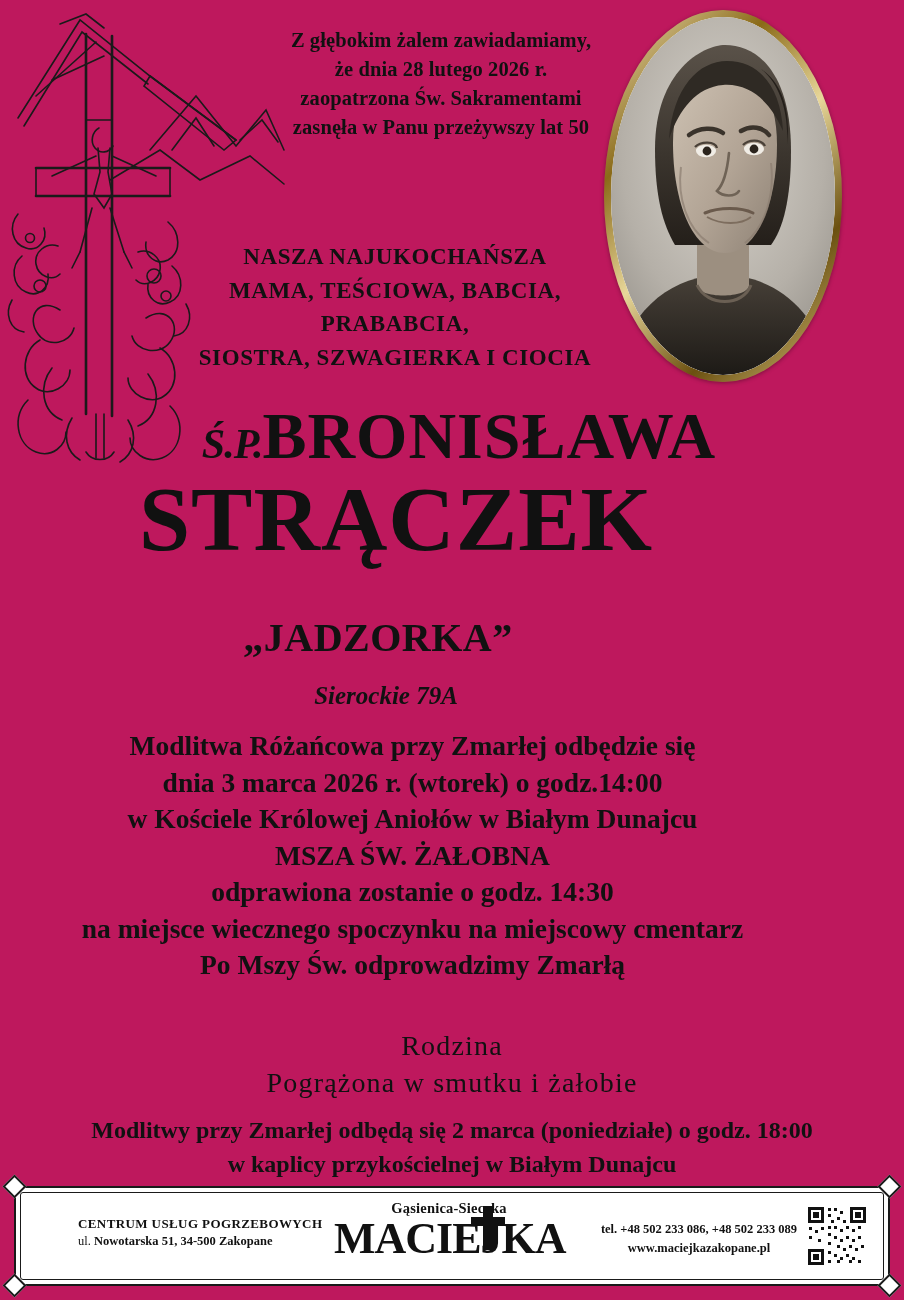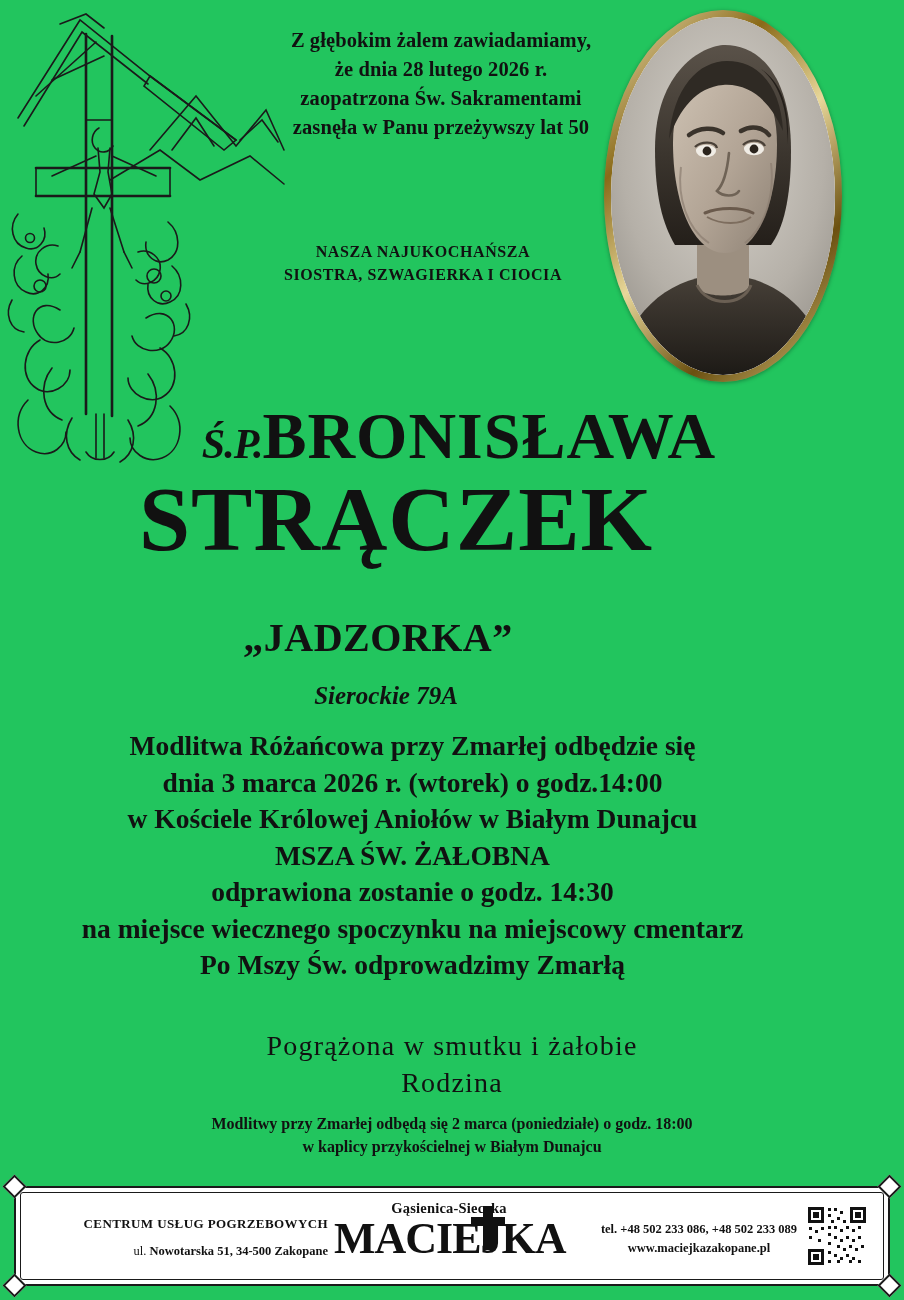--- a/index.html
+++ b/index.html
@@ -12,21 +12,21 @@
     height: 1300px;
     font-family: "Liberation Serif", serif;
     color: #111111;
     overflow: hidden;
     position: relative;
   }
   .poster {
     position: relative;
     width: 904px;
     height: 1300px;
-    background: #22c55e;
+    background: #be185d;
     box-sizing: border-box;
   }
 
   
   .cross-art {
     position: absolute;
     left: 0px;
     top: 0px;
     width: 285px;
     height: 470px;
@@ -73,25 +73,25 @@
     top: 26px;
     width: 372px;
     text-align: center;
     font-size: 20.5px;
     line-height: 1.42;
     font-weight: 700;
     letter-spacing: 0.1px;
   }
   .relations {
     position: absolute;
-    left: 208px;
+    left: 180px;
     top: 240px;
     width: 430px;
     text-align: center;
-    font-size: 16px;
+    font-size: 23px;
     line-height: 1.46;
     font-weight: 700;
     letter-spacing: 0.6px;
   }
 
   
   .name-row {
     position: absolute;
     left: 0;
     top: 398px;
@@ -165,21 +165,21 @@
     line-height: 1.32;
     font-weight: 400;
     letter-spacing: 1.2px;
   }
   .prayers {
     position: absolute;
     left: 0;
     top: 1113px;
     width: 904px;
     text-align: center;
-    font-size: 16px;
+    font-size: 24px;
     font-weight: 700;
     line-height: 1.42;
   }
 
   
   .footer {
     position: absolute;
     left: 14px;
     top: 1186px;
     width: 876px;
@@ -208,30 +208,30 @@
   .notch-tl { left: -10px; top: -10px; }
   .notch-tr { right: -10px; top: -10px; }
   .notch-bl { left: -10px; bottom: -10px; }
   .notch-br { right: -10px; bottom: -10px; }
 
   .company {
     position: absolute;
     left: 62px;
     top: 28px;
     width: 250px;
-    text-align: right;
+    text-align: left;
   }
   .company-name {
     font-size: 13px;
     font-weight: 700;
     letter-spacing: 0.4px;
   }
   .company-addr {
     font-size: 12.5px;
-    margin-top: 12px;
+    margin-top: 2px;
   }
   .company-addr b { font-weight: 700; }
 
   .brand {
     position: absolute;
     left: 318px;
     top: 12px;
     width: 230px;
     text-align: center;
   }
@@ -344,20 +344,21 @@
 
   <div class="announce">
     <div>Z głębokim żalem zawiadamiamy,</div>
     <div>że dnia 28 lutego 2026 r.</div>
     <div>zaopatrzona Św. Sakramentami</div>
     <div>zasnęła w Panu przeżywszy lat 50</div>
   </div>
 
   <div class="relations">
     <div>NASZA  NAJUKOCHAŃSZA</div>
+    <div>MAMA, TEŚCIOWA, BABCIA, PRABABCIA,</div>
     <div>SIOSTRA, SZWAGIERKA  I CIOCIA</div>
   </div>
 
   <div class="portrait-wrap">
     <div class="portrait-frame">
       <div class="portrait-inner">
         <div class="portrait-photo">
           <svg width="224" height="358" viewBox="0 0 224 358" xmlns="http://www.w3.org/2000/svg">
             <defs>
               <radialGradient id="bg" cx="50%" cy="38%" r="75%">
@@ -429,22 +430,22 @@
     <div>Modlitwa Różańcowa przy Zmarłej odbędzie się</div>
     <div>dnia 3 marca 2026 r. (wtorek) o godz.14:00</div>
     <div>w Kościele Królowej Aniołów w Białym Dunajcu</div>
     <div>MSZA ŚW. ŻAŁOBNA</div>
     <div>odprawiona zostanie o godz. 14:30</div>
     <div>na miejsce wiecznego spoczynku na miejscowy cmentarz</div>
     <div>Po Mszy Św. odprowadzimy Zmarłą</div>
   </div>
 
   <div class="family">
+    <div>Rodzina</div>
     <div>Pogrążona w smutku i żałobie</div>
-    <div>Rodzina</div>
   </div>
 
   <div class="prayers">
     <div>Modlitwy przy Zmarłej odbędą się 2 marca (poniedziałe) o godz. 18:00</div>
     <div>w kaplicy przykościelnej w Białym Dunajcu</div>
   </div>
 
   <div class="footer">
     <div class="footer-inner"></div>
     <div class="footer-notch notch-tl"></div>

